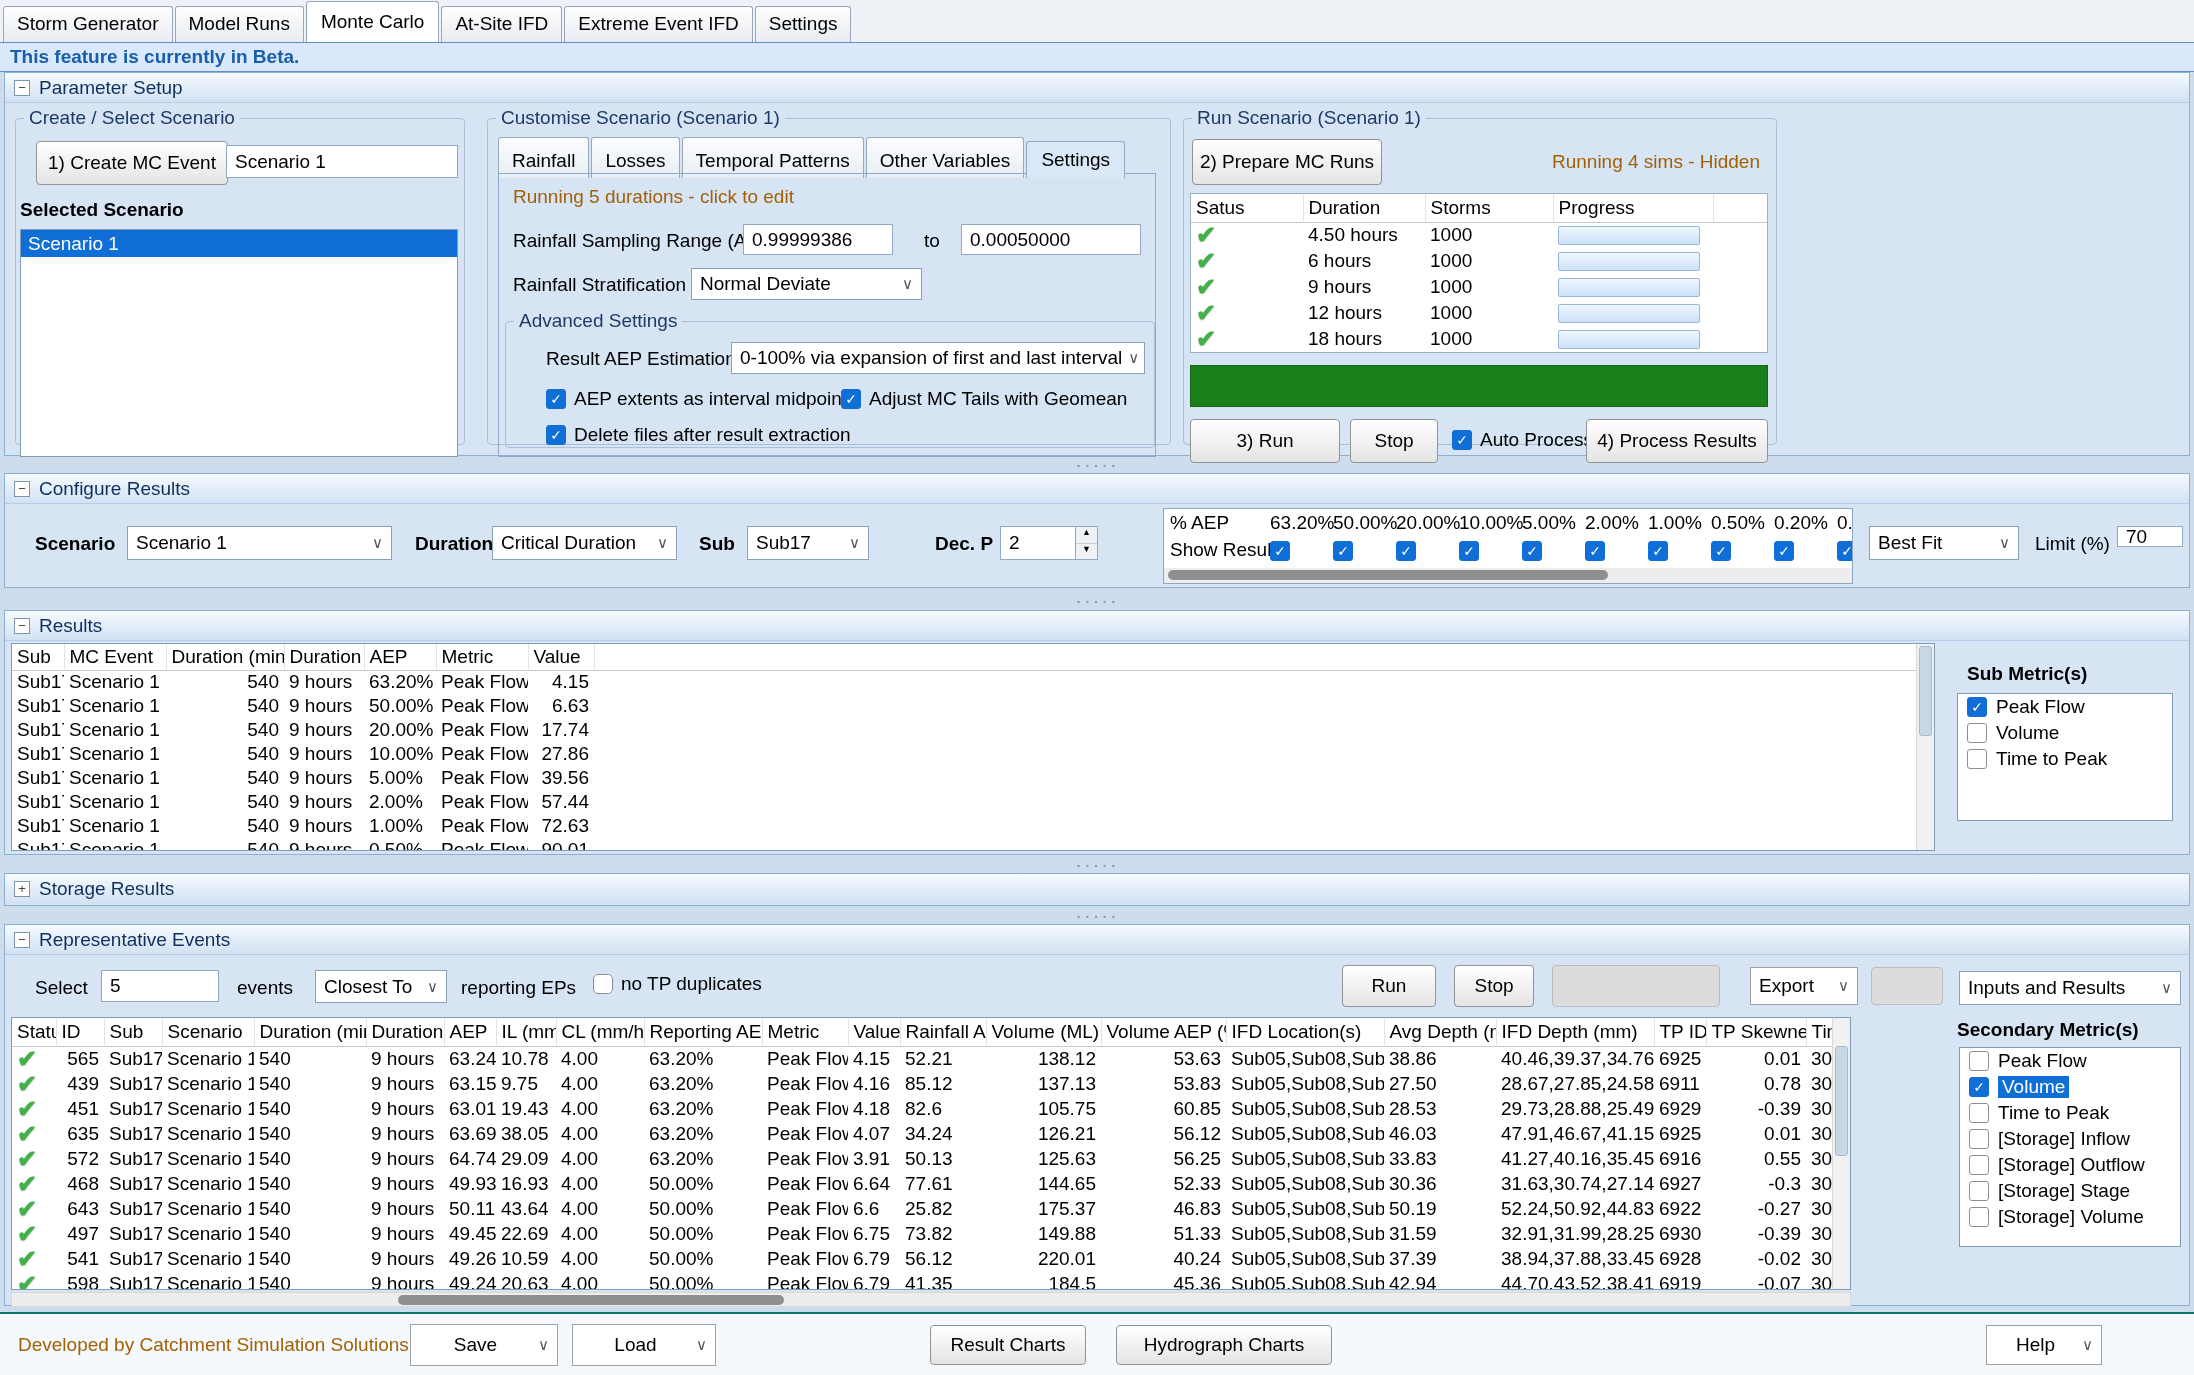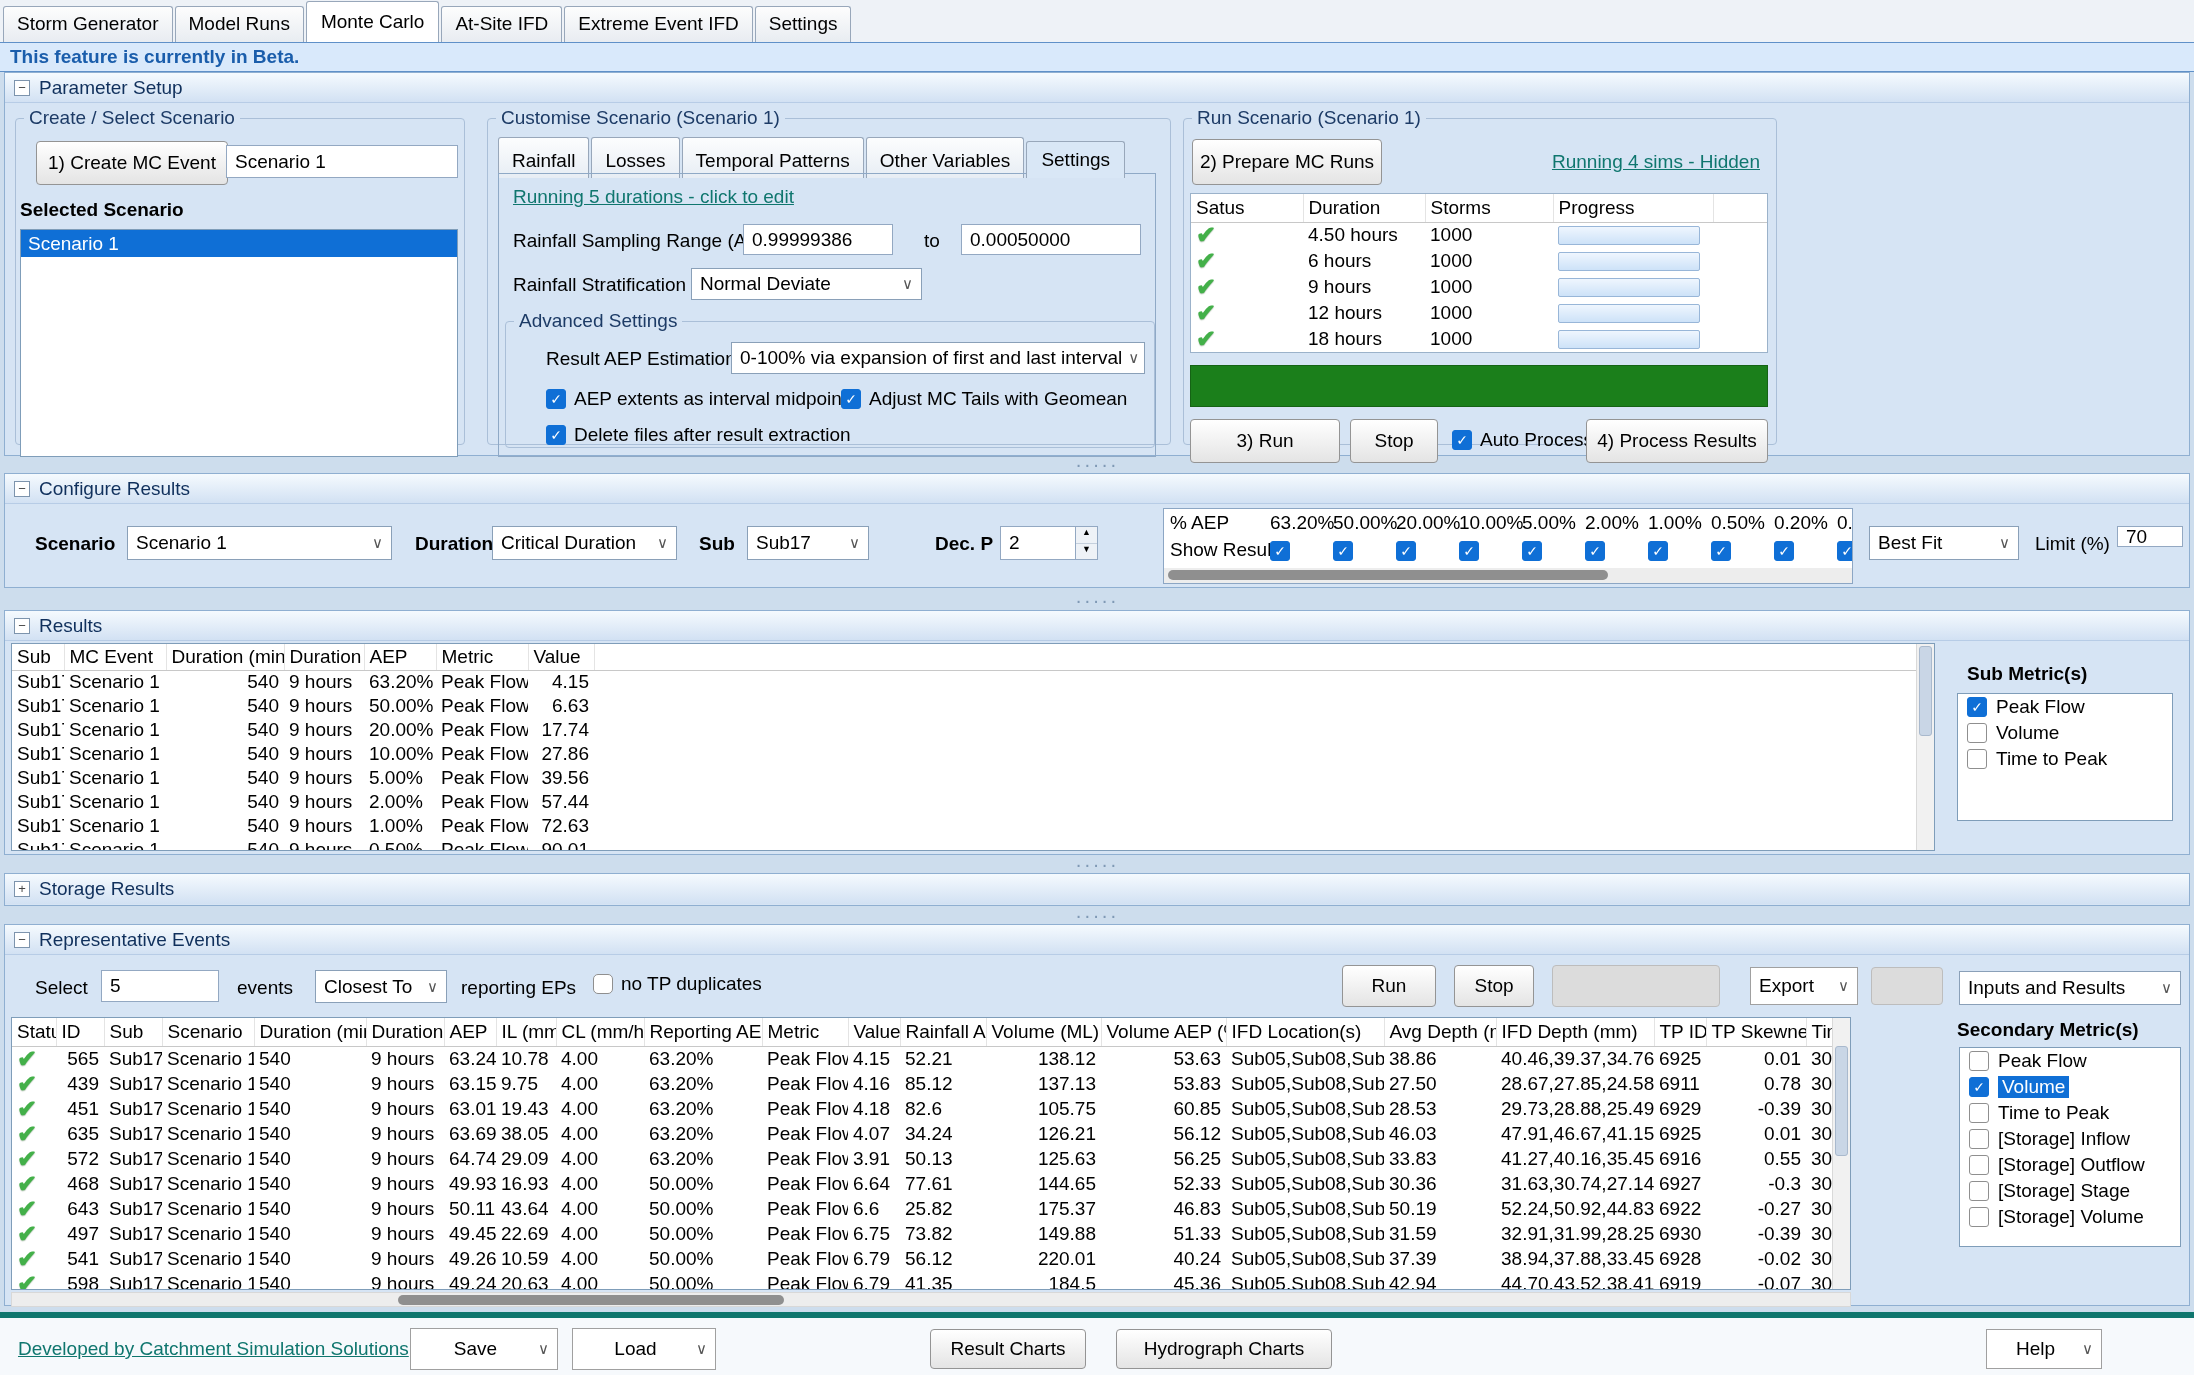--- a/index.html
+++ b/index.html
@@ -23,21 +23,21 @@
   .split span{color:#7f99b5;font-size:20px;line-height:6px;letter-spacing:2px}
 
   
   fieldset{position:absolute;border:1px solid #aabfd8;border-radius:4px}
   legend{padding:0 5px;margin-left:8px;color:#1d3b66}
   .btn{background:linear-gradient(#ffffff,#e4e4e4);border:1px solid #949494;border-radius:4px;display:flex;align-items:center;justify-content:center;text-align:center;cursor:default}
   .btn.gray{background:#dcdcdc;border-color:#bdbdbd}
   .input{background:#fff;border:1px solid #93a8c2;display:flex;align-items:center;padding:0 8px;overflow:hidden;white-space:nowrap}
   .combo{background:#fff;border:1px solid #8aa0b8;display:flex;align-items:center;justify-content:space-between;padding:0 8px;overflow:hidden;white-space:nowrap}
   .combo .chev{color:#555;font-size:15px;margin-left:6px;flex:none}
-  .link{color:#0f766e;text-decoration:underline;cursor:pointer;white-space:nowrap}
+  .link{color:#a16207;cursor:pointer;white-space:nowrap}
   .cbx{width:20px;height:20px;border:1px solid #8f8f8f;background:#fff;border-radius:3px;display:inline-flex;align-items:center;justify-content:center;font-size:14px;color:#fff;flex:none}
   .cbx.on{background:var(--sel,#2470cd);border-color:var(--sel,#2470cd)}
   .cbrow{display:flex;align-items:center;gap:8px;white-space:nowrap}
   .gcheck{color:var(--green-check,#43b049);font-size:24px;font-weight:700;text-shadow:0 1px 1px rgba(40,90,40,.35);line-height:1}
 
   
   table{border-collapse:collapse;table-layout:fixed;background:#fff}
   th{font-weight:400;text-align:left;border-bottom:1px solid #c8c8c8;border-right:1px solid #e4e4e4;padding:0 5px;white-space:nowrap;overflow:hidden}
   td{padding:0 5px;white-space:nowrap;overflow:hidden}
   .r{text-align:right}
@@ -69,21 +69,21 @@
   .aep-row2{height:29px;display:flex;align-items:center}
   .aep-hs{height:15px;background:#ededed;position:relative;flex:none}
 
   
   .mlist{background:#fff;border:1px solid #7f9db9;overflow:hidden}
   .mrow{height:26px;display:flex;align-items:center;gap:9px;padding-left:9px;white-space:nowrap}
   .mrow.sel .lbl{background:var(--sel,#0f6fd6);color:#fff;padding:0 4px}
   .bold{font-weight:700}
 
   
-  .footer{position:absolute;left:0;bottom:0;width:100%;height:63px;background:#f6f9fc;border-top:6px solid #0f766e}
+  .footer{position:absolute;left:0;bottom:0;width:100%;height:63px;background:#f6f9fc;border-top:2px solid #0f766e}
 </style>
 </head>
 <body>
 
 <div class="app">
 
   <div class="tabstrip" id="main-tabs">
       <div class="tab">Storm Generator</div>
       <div class="tab">Model Runs</div>
       <div class="tab active">Monte Carlo</div>

